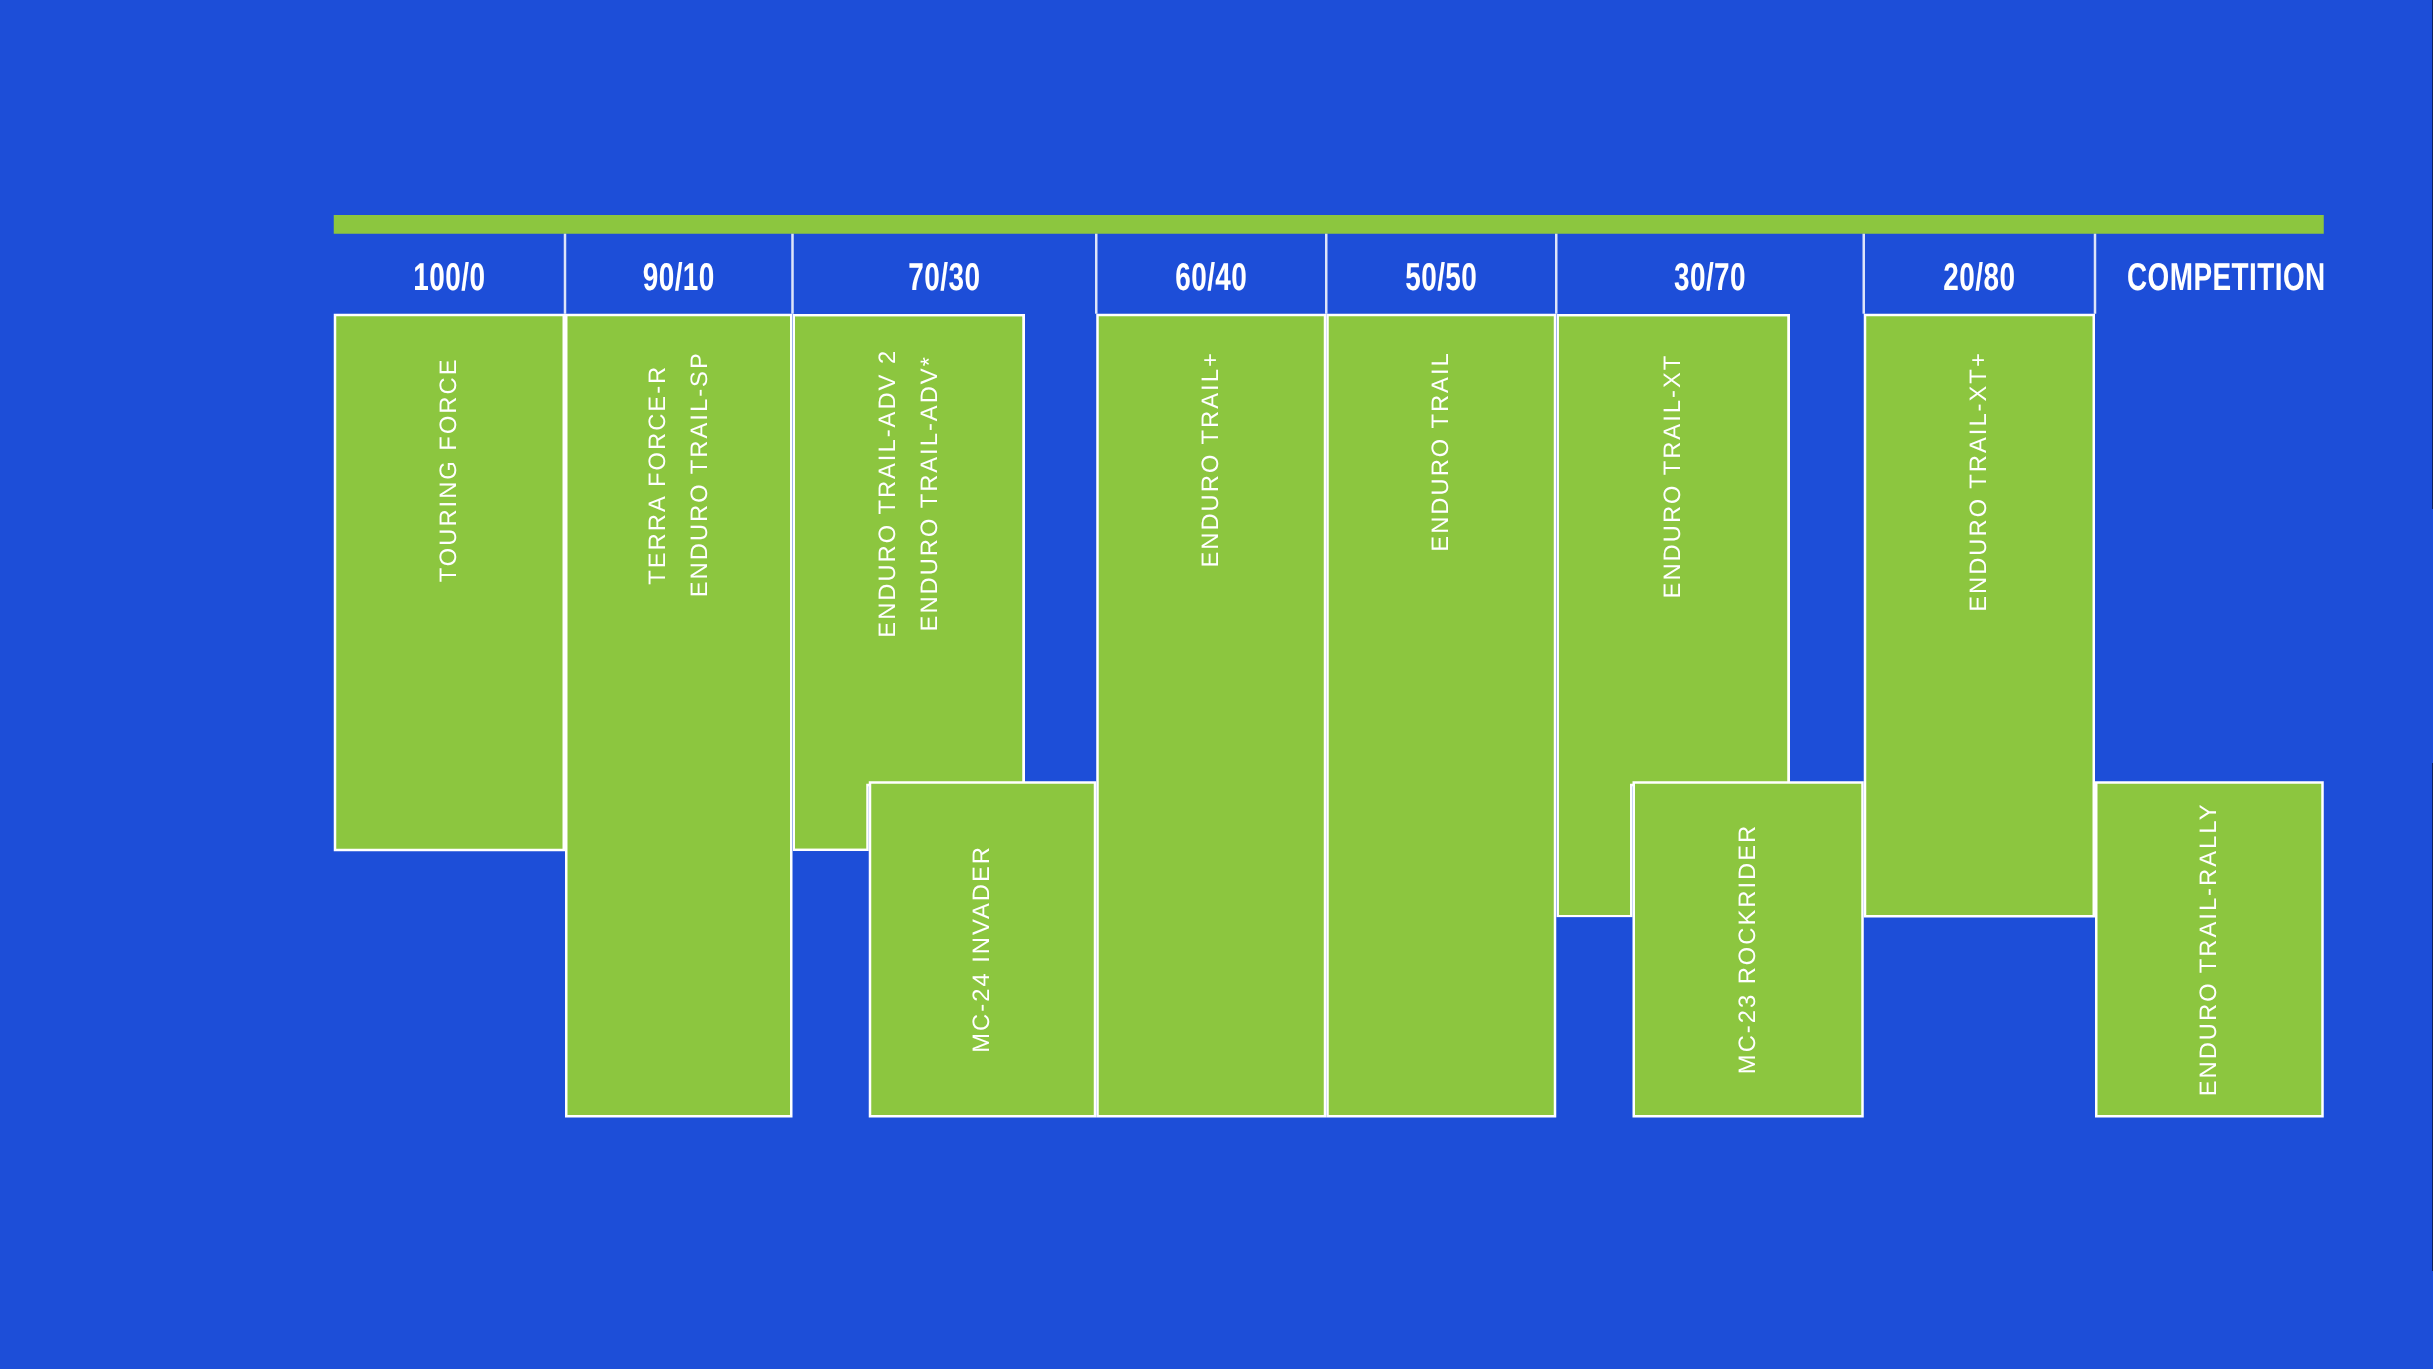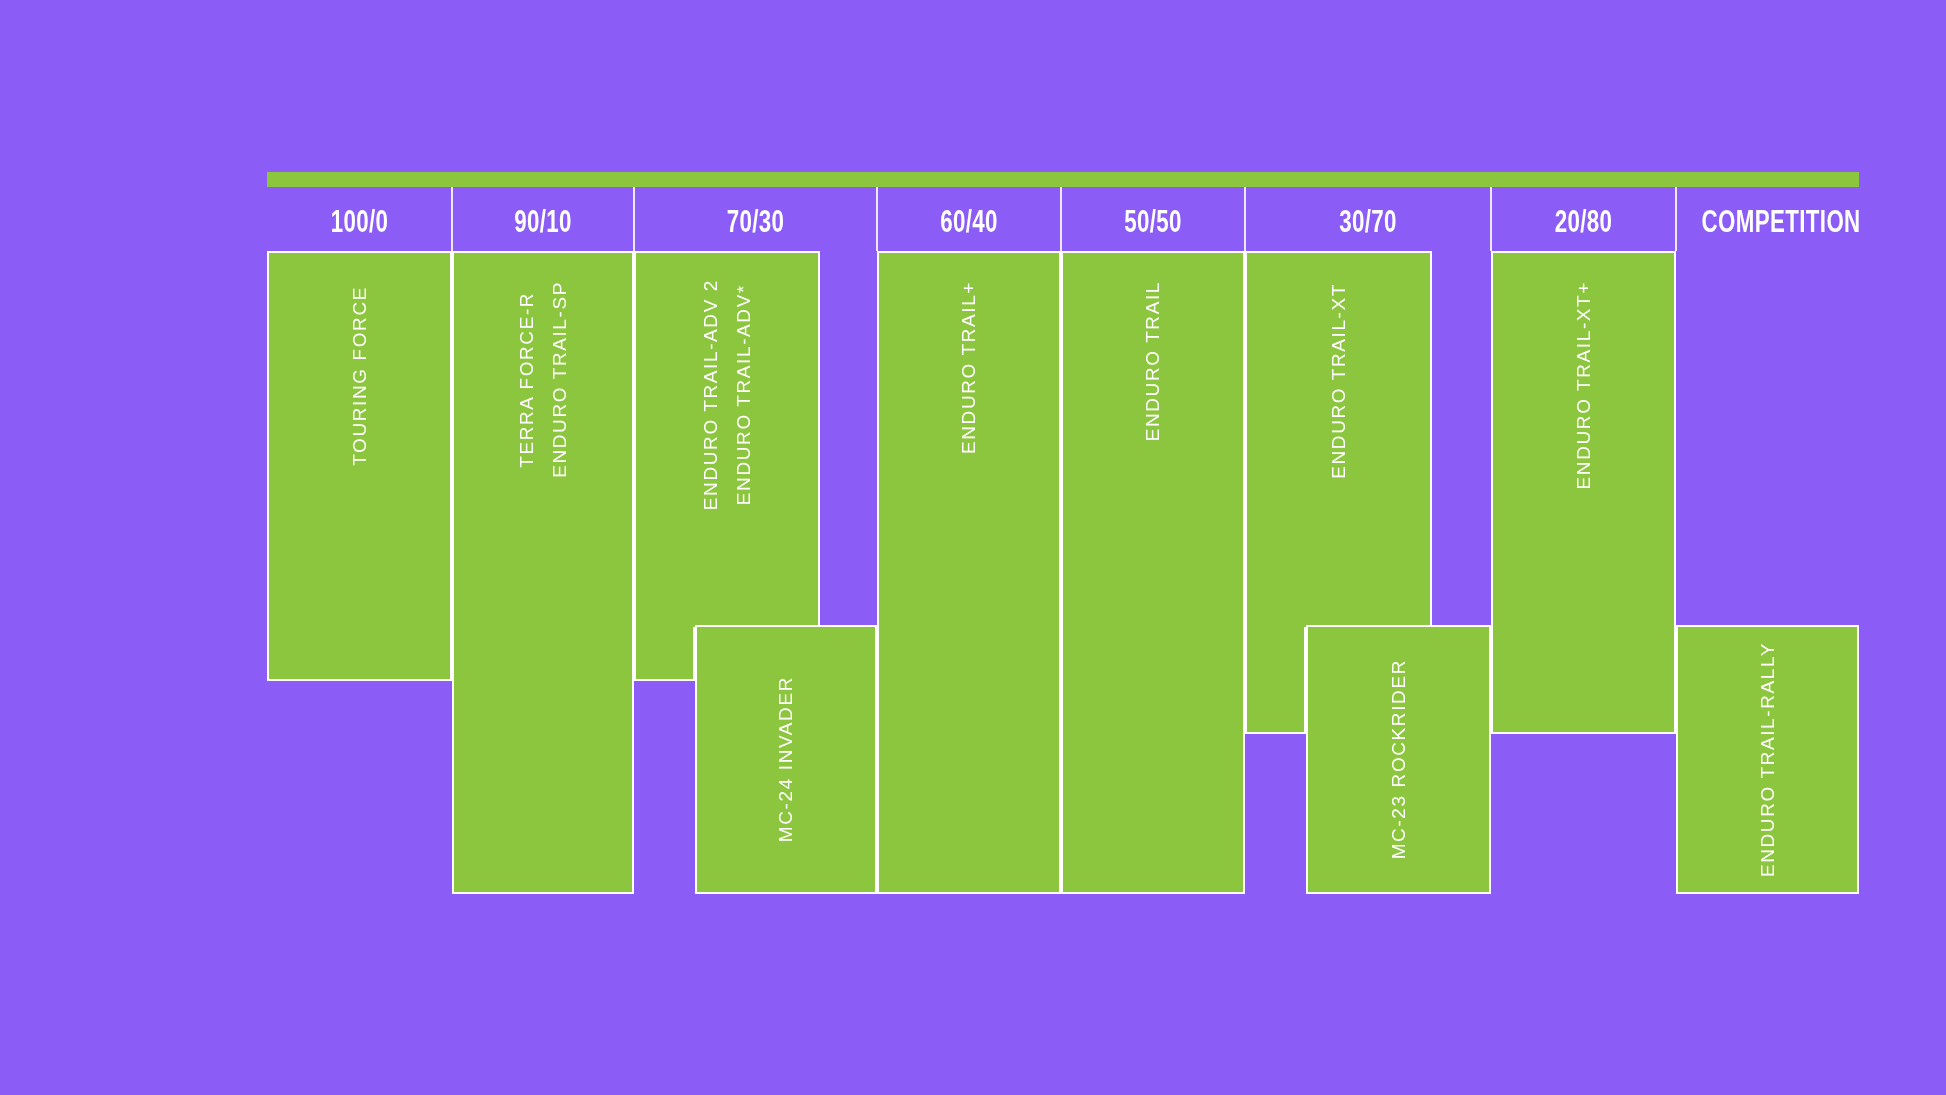--- a/index.html
+++ b/index.html
@@ -1,18 +1,18 @@
 <!DOCTYPE html>
 <html><head>
 <meta charset="utf-8">
 <style>
   html,body{margin:0;padding:0;background:#000;}
   body{width:1946px;height:1095px;position:relative;overflow:hidden;
        font-family:"Liberation Sans",sans-serif;}
-  .stage{position:absolute;inset:0;background:#8b5cf6;}
+  .stage{position:absolute;inset:0;background:#1d4ed8;}
 
   .top-bar{position:absolute;left:267px;top:172px;width:1592px;height:15px;}
 
   .col-header{position:absolute;top:200px;height:44px;line-height:44px;
     text-align:center;color:#fff;font-weight:bold;font-size:31px;
     transform:scaleX(.72);letter-spacing:.5px;}
 
   .col-sep{position:absolute;top:187px;height:64px;width:2px;
     background:rgba(255,255,255,.85);}
 

